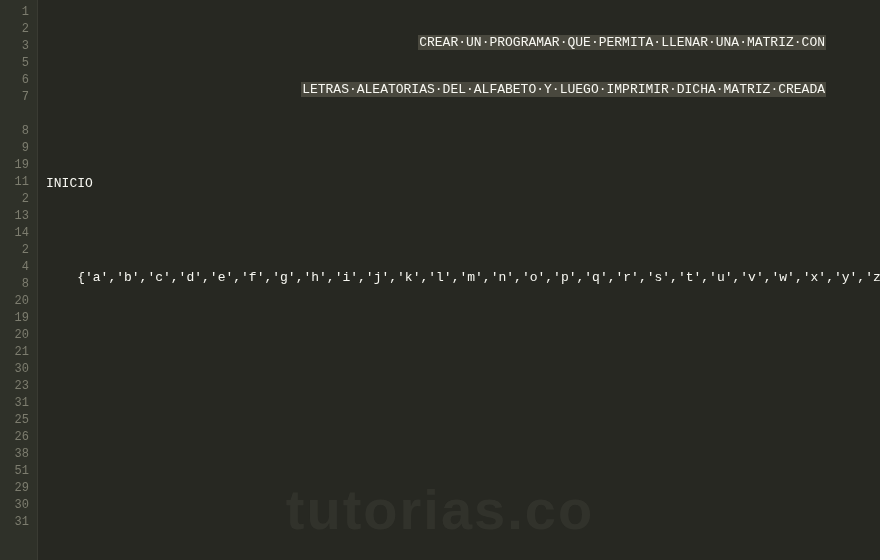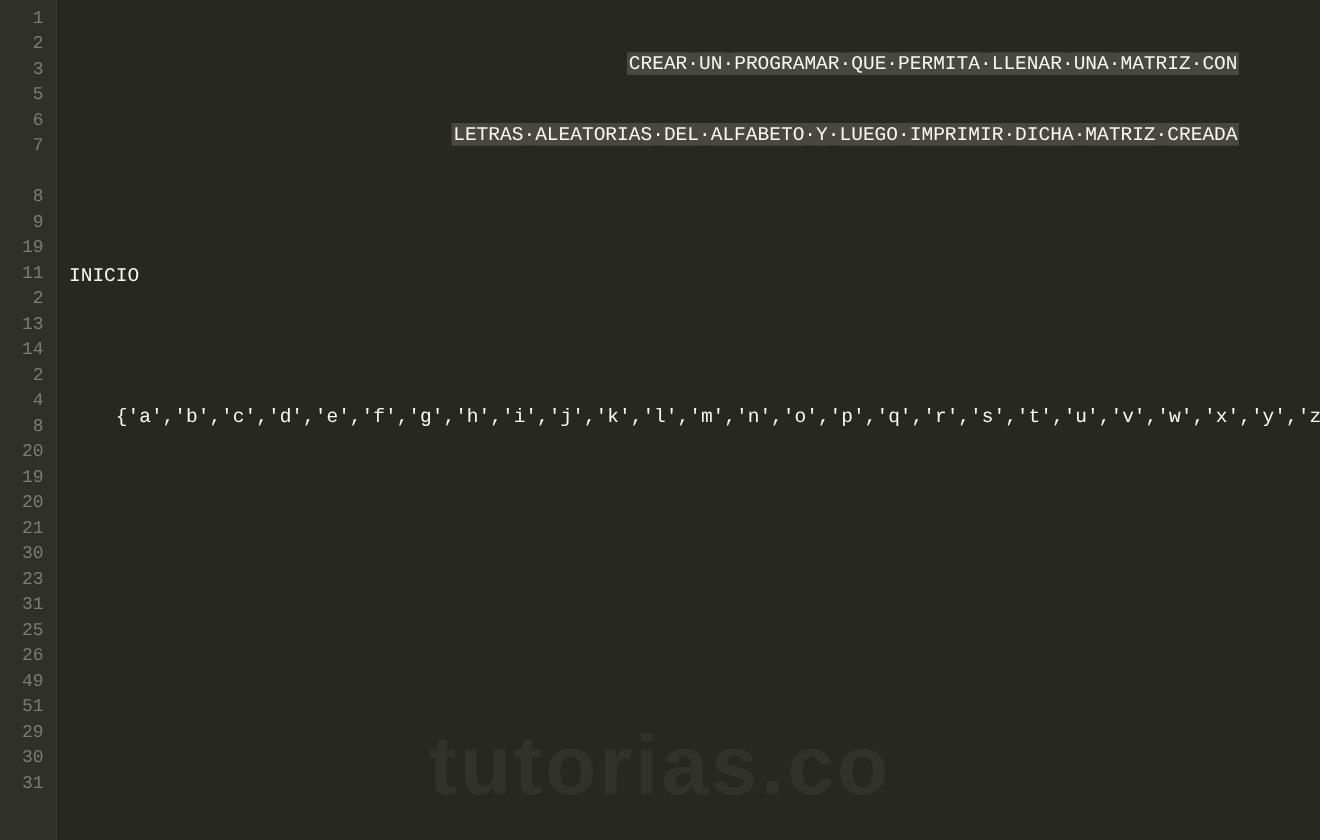--- a/index.html
+++ b/index.html
@@ -98,21 +98,21 @@
     <div class="ln">8</div>
     <div class="ln">20</div>
     <div class="ln">19</div>
     <div class="ln">20</div>
     <div class="ln">21</div>
     <div class="ln">30</div>
     <div class="ln">23</div>
     <div class="ln">31</div>
     <div class="ln">25</div>
     <div class="ln">26</div>
-    <div class="ln">49</div>
+    <div class="ln">38</div>
     <div class="ln">51</div>
     <div class="ln">29</div>
     <div class="ln">30</div>
     <div class="ln">31</div>
   </div>
 
   <div class="code">
     <div class="line" id="hl-line-1" style="text-align:right;padding-right:54px;"><span class="highlight"><span class="highlight-word">CREAR</span><span class="sep">·</span><span class="highlight-word">UN</span><span class="sep">·</span><span class="highlight-word">PROGRAMAR</span><span class="sep">·</span><span class="highlight-word">QUE</span><span class="sep">·</span><span class="highlight-word">PERMITA</span><span class="sep">·</span><span class="highlight-word">LLENAR</span><span class="sep">·</span><span class="highlight-word">UNA</span><span class="sep">·</span><span class="highlight-word">MATRIZ</span><span class="sep">·</span><span class="highlight-word">CON</span></span></div>
     <div class="line" id="hl-line-2" style="text-align:right;padding-right:54px;"><span class="highlight"><span class="highlight-word">LETRAS</span><span class="sep">·</span><span class="highlight-word">ALEATORIAS</span><span class="sep">·</span><span class="highlight-word">DEL</span><span class="sep">·</span><span class="highlight-word">ALFABETO</span><span class="sep">·</span><span class="highlight-word">Y</span><span class="sep">·</span><span class="highlight-word">LUEGO</span><span class="sep">·</span><span class="highlight-word">IMPRIMIR</span><span class="sep">·</span><span class="highlight-word">DICHA</span><span class="sep">·</span><span class="highlight-word">MATRIZ</span><span class="sep">·</span><span class="highlight-word">CREADA</span></span></div>
     <div class="line"></div>

